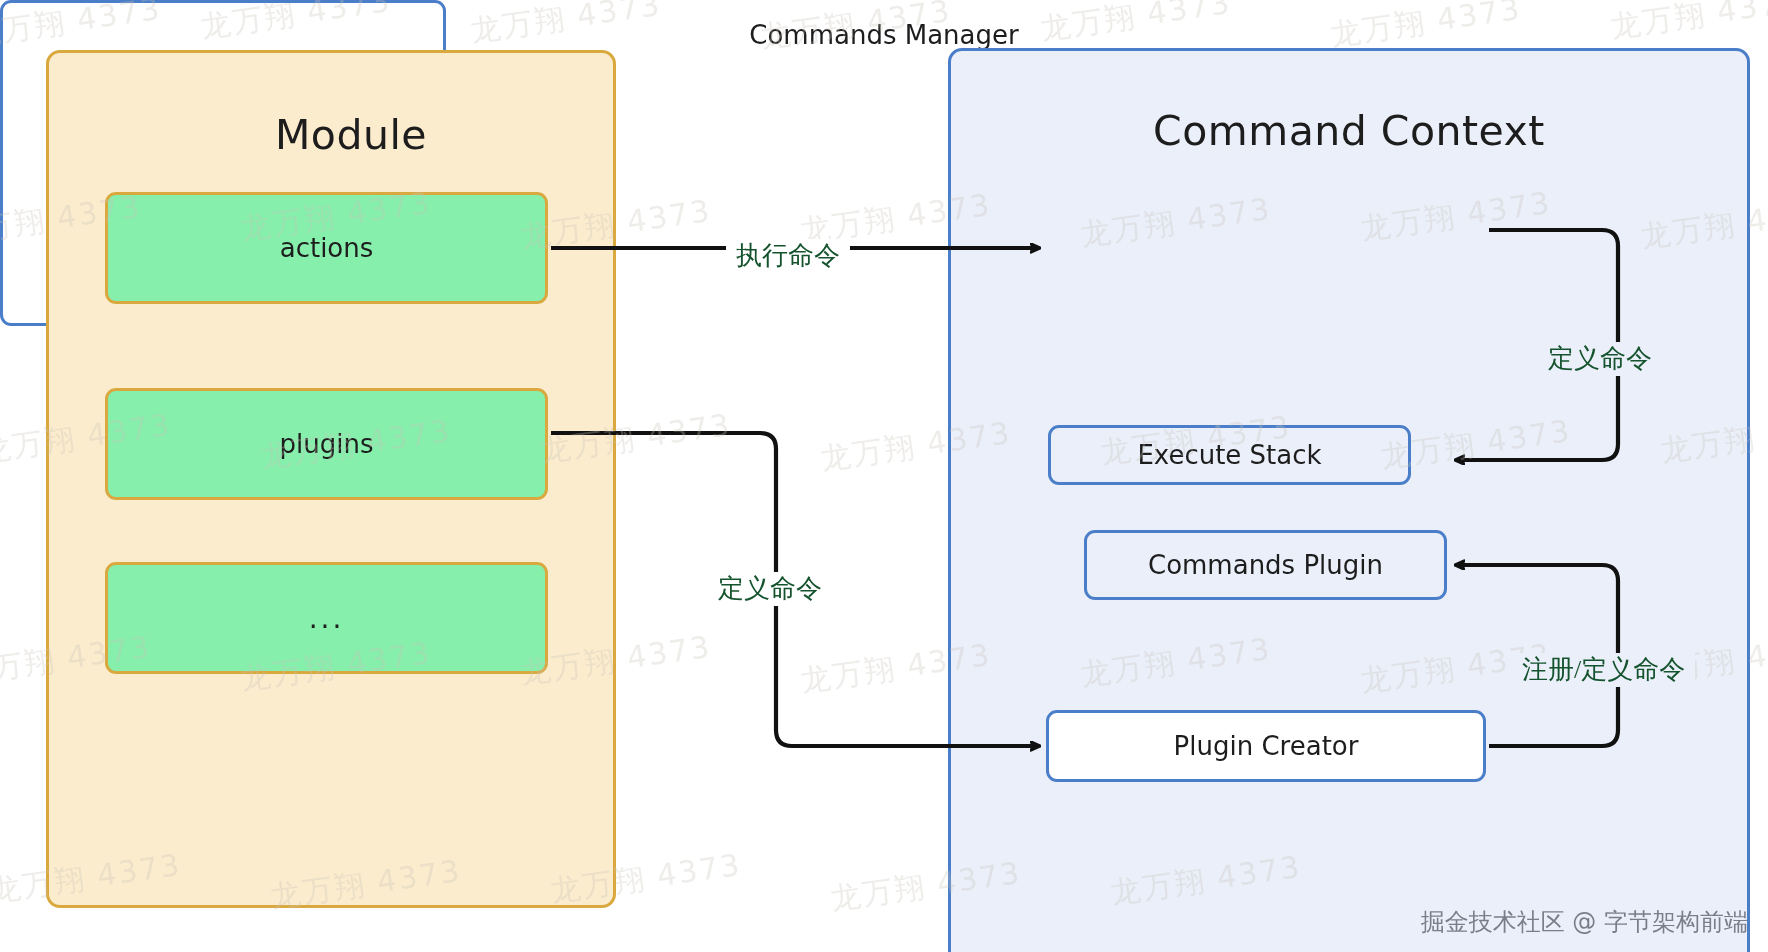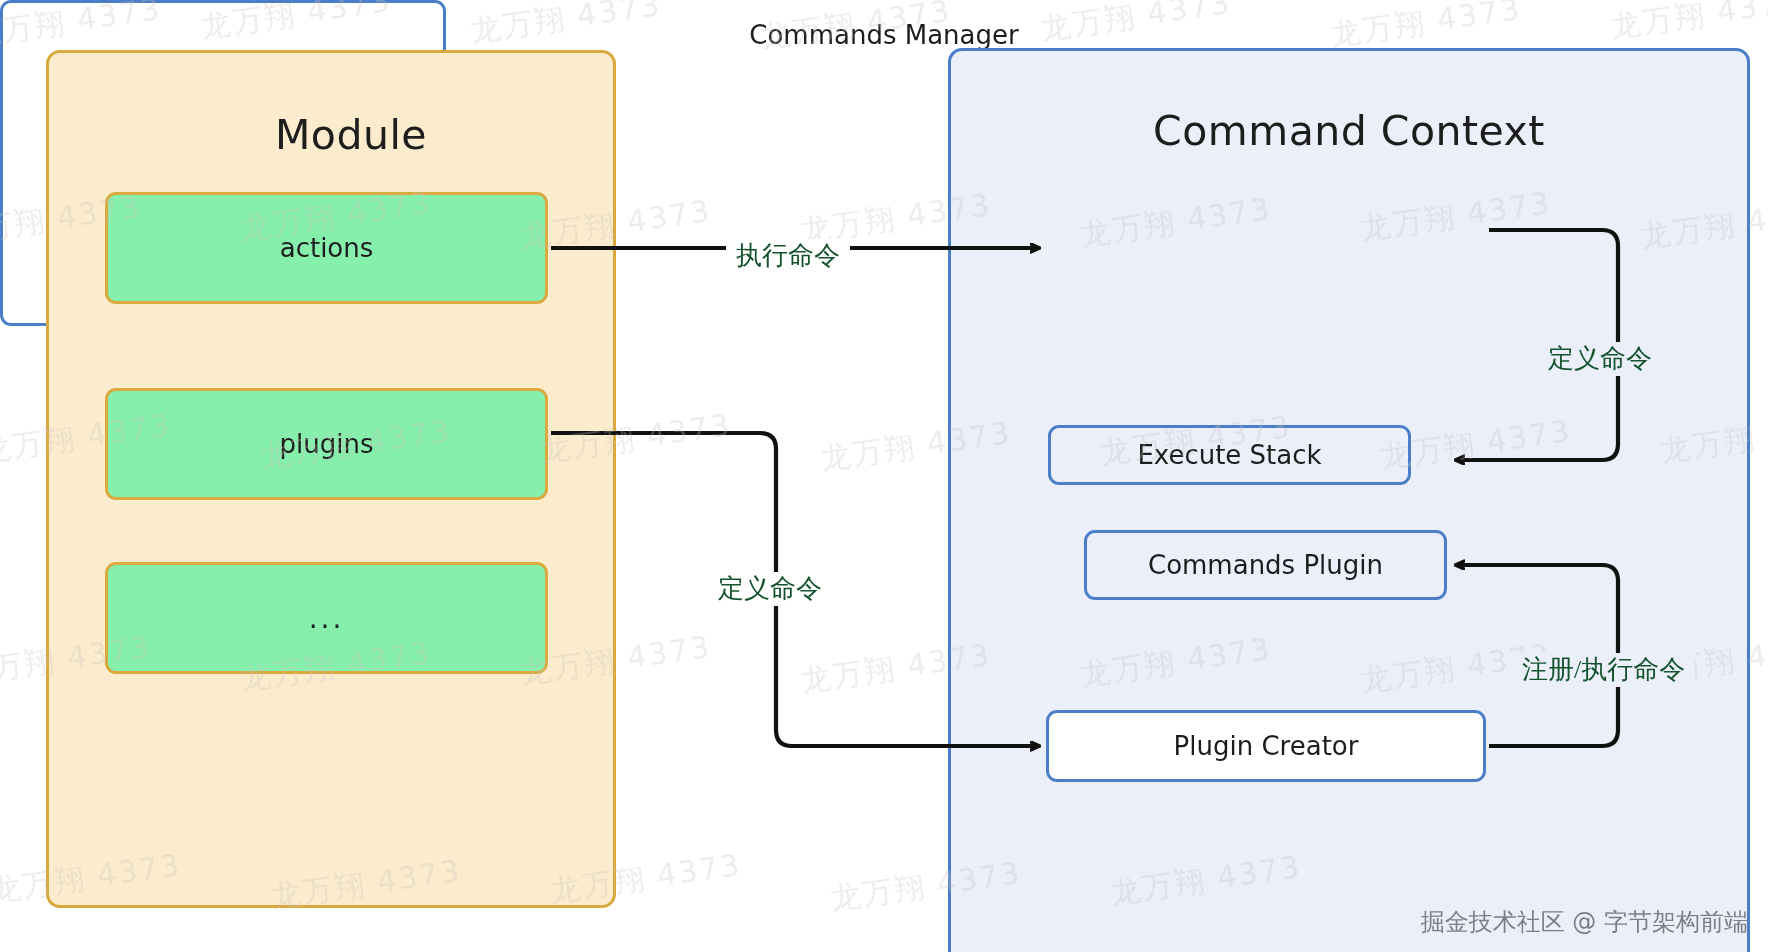--- a/index.html
+++ b/index.html
@@ -231,17 +231,17 @@
     <path d="M551,433 L760,433 Q776,433 776,449 L776,730 Q776,746 792,746 L1039,746" fill="none" stroke="#111111" stroke-width="4.2" stroke-linecap="butt" stroke-linejoin="round" marker-end="url(#arrowhead)"></path>
 
     <path d="M1489,230 L1602,230 Q1618,230 1618,246 L1618,444 Q1618,460 1602,460 L1456,460" fill="none" stroke="#111111" stroke-width="4.2" stroke-linecap="butt" stroke-linejoin="round" marker-end="url(#arrowhead)"></path>
 
     <path d="M1489,746 L1602,746 Q1618,746 1618,730 L1618,581 Q1618,565 1602,565 L1456,565" fill="none" stroke="#111111" stroke-width="4.2" stroke-linecap="butt" stroke-linejoin="round" marker-end="url(#arrowhead)"></path>
   </svg>
 
   <div class="edge-label" id="lbl-exec" style="background:#ffffff;padding:4px 10px;">执行命令</div>
   <div class="edge-label" id="lbl-define" style="background:#ffffff;padding:4px 10px;">定义命令</div>
   <div class="edge-label" id="lbl-invoke" style="background:#eaeff9;padding:4px 10px;">定义命令</div>
-  <div class="edge-label" id="lbl-register" style="background:#eaeff9;padding:4px 10px;">注册/执行命令</div>
+  <div class="edge-label" id="lbl-register" style="background:#eaeff9;padding:4px 10px;">注册/定义命令</div>
 
   <div id="credit">掘金技术社区 @ 字节架构前端</div>
 
 </div>
 
 </body></html>

